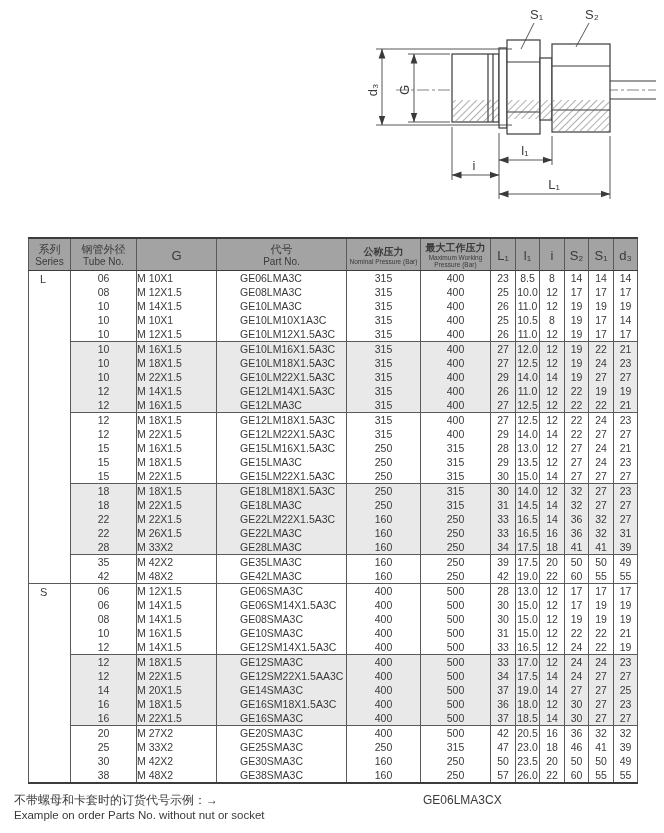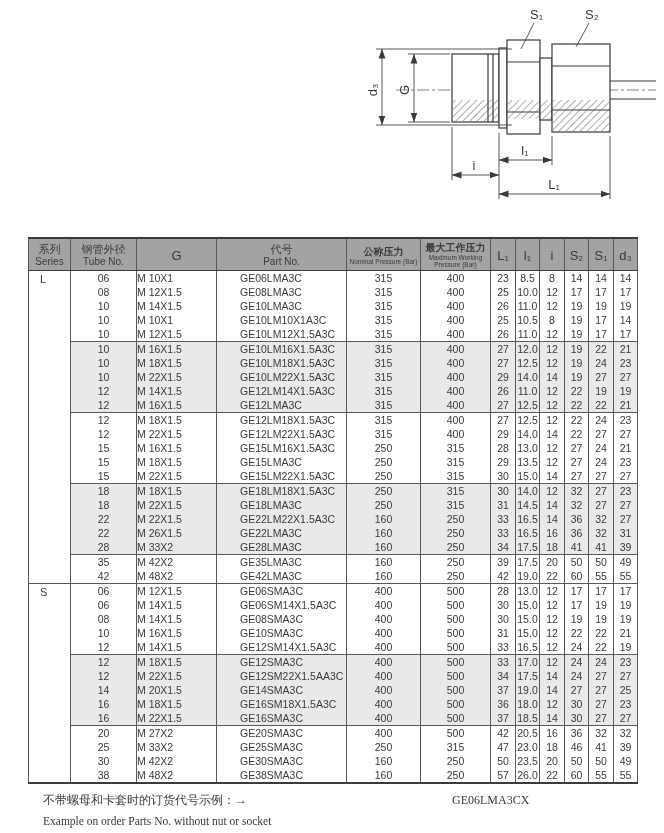--- a/index.html
+++ b/index.html
@@ -35,24 +35,24 @@
     height:14px; line-height:14px; font-size:10.5px;
     text-align:center; white-space:nowrap; overflow:hidden;
     background:#fff;
   }
   .parts tbody td.col-g   { text-align:left; }
   .parts tbody td.col-part{ text-align:left; padding-left:23px; }
   .parts tbody td.series-cell { vertical-align:top; text-align:left; padding-left:11px; font-size:11px; padding-top:1px; }
   .parts tbody tr.shaded td { background:#e9e9e9; }
   .parts tbody tr.group-start td { border-top:1px solid #5a5a5a; }
 
-  .footer { position:absolute; left:43px; top:793px; width:609px;font-family:Liberation Serif, serif; }
+  .footer { position:absolute; left:14px; top:793px; width:609px; }
   .footer .row1 { position:relative; font-size:12px; line-height:14px; }
   .footer .example { position:absolute; left:382px; top:0; font-size:12px;margin-left:27px; }
-  .footer .en { font-size:11.5px; line-height:13px; margin-top:8px; }
+  .footer .en { font-size:11.5px; line-height:13px; margin-top:2px; }
 </style>
 </head>
 <body>
 
 <div class="page">
 
   <svg class="drawing" width="298" height="212" viewBox="0 0 298 212">
     <defs>
       <pattern id="hatch" width="5" height="5" patternUnits="userSpaceOnUse" patternTransform="rotate(45)">
         <line x1="0" y1="0" x2="0" y2="5" stroke="#5f5f5f" stroke-width="1"></line>

